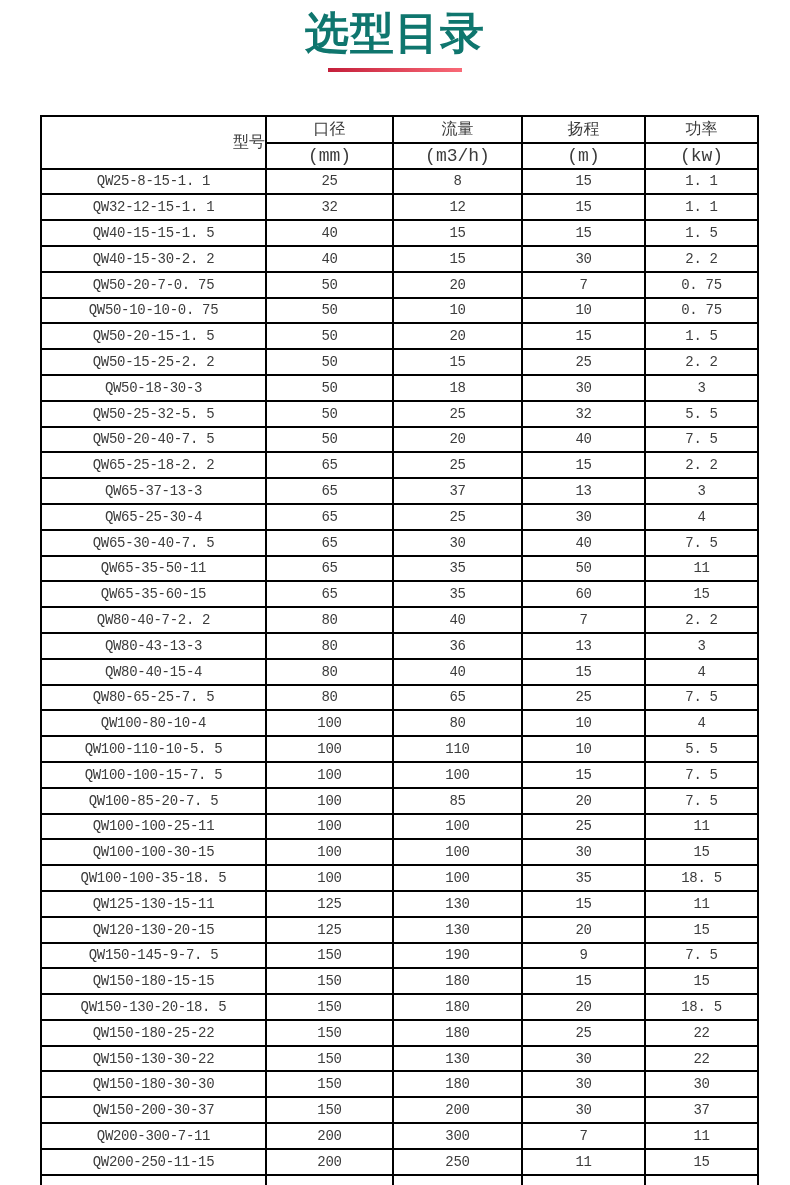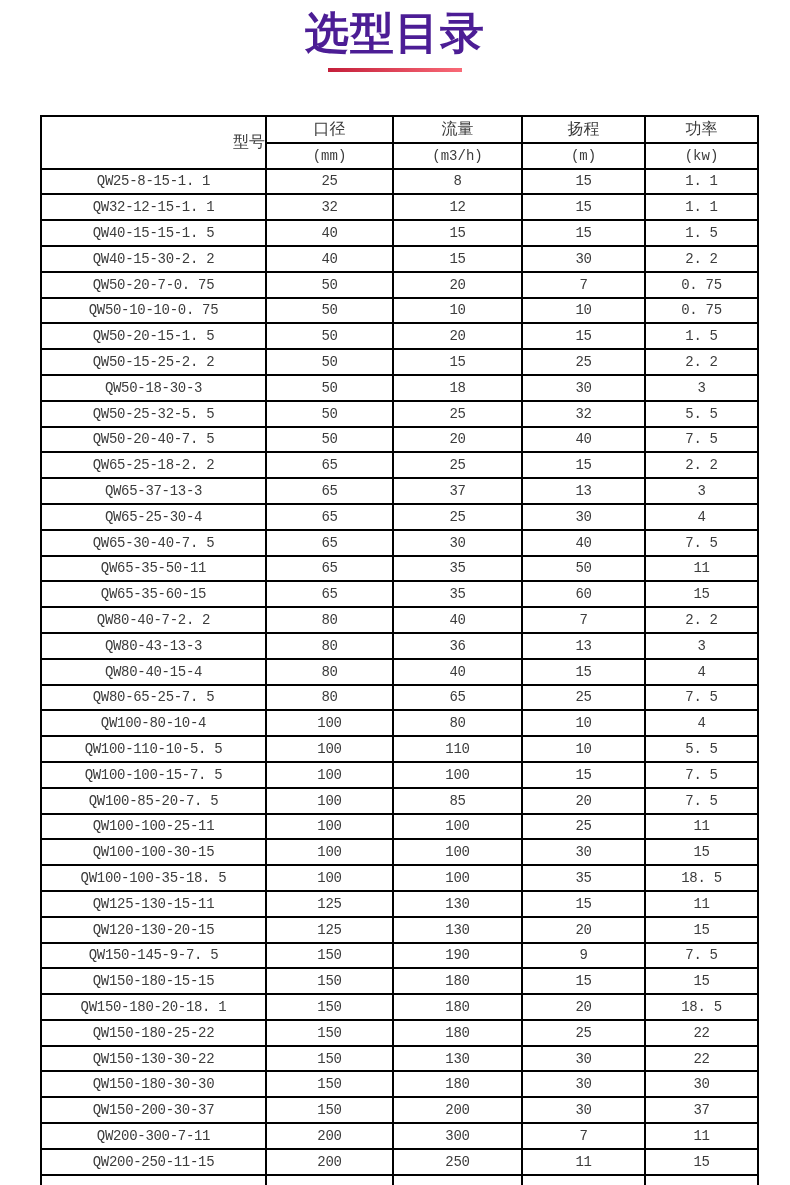--- a/index.html
+++ b/index.html
@@ -12,21 +12,21 @@
     height: 1185px;
     overflow: hidden;
     font-family: "Liberation Sans", sans-serif;
   }
   .page-title {
     margin: 8px 0 0 0;
     text-align: center;
     font-size: 44px;
     font-weight: 700;
     letter-spacing: 1px;
-    color: #4c1d95;
+    color: #0f766e;
     line-height: 1.15;
   }
   .accent-line {
     width: 134px;
     height: 4px;
     margin: 9px auto 0 auto;
     background: linear-gradient(90deg, #c41f3a 0%, #f96a77 100%);
   }
   table.sel-table {
     border-collapse: collapse;
@@ -39,21 +39,21 @@
   .sel-table th, .sel-table td {
     border: 2px solid #000000;
     text-align: center;
     vertical-align: middle;
     padding: 0;
     font-weight: 400;
     white-space: nowrap;
     overflow: hidden;
   }
   .sel-table thead tr.hdr-labels th { height: 25px; font-size: 16px; }
-  .sel-table thead tr.hdr-units  th { height: 24px; font-size: 14px; }
+  .sel-table thead tr.hdr-units  th { height: 24px; font-size: 18px; }
   .sel-table th.model-head { font-size: 16px; text-align: right; }
   .sel-table td { height: 23.8px; font-size: 14px; letter-spacing: -0.3px; }
 </style>
 </head>
 <body>
 
 <div>
 
   <h1 class="page-title">选型目录</h1>
 
@@ -301,21 +301,21 @@
           <td>7. 5</td>
         </tr>
         <tr>
           <td>QW150-180-15-15</td>
           <td>150</td>
           <td>180</td>
           <td>15</td>
           <td>15</td>
         </tr>
         <tr>
-          <td>QW150-180-20-18. 1</td>
+          <td>QW150-130-20-18. 5</td>
           <td>150</td>
           <td>180</td>
           <td>20</td>
           <td>18. 5</td>
         </tr>
         <tr>
           <td>QW150-180-25-22</td>
           <td>150</td>
           <td>180</td>
           <td>25</td>

